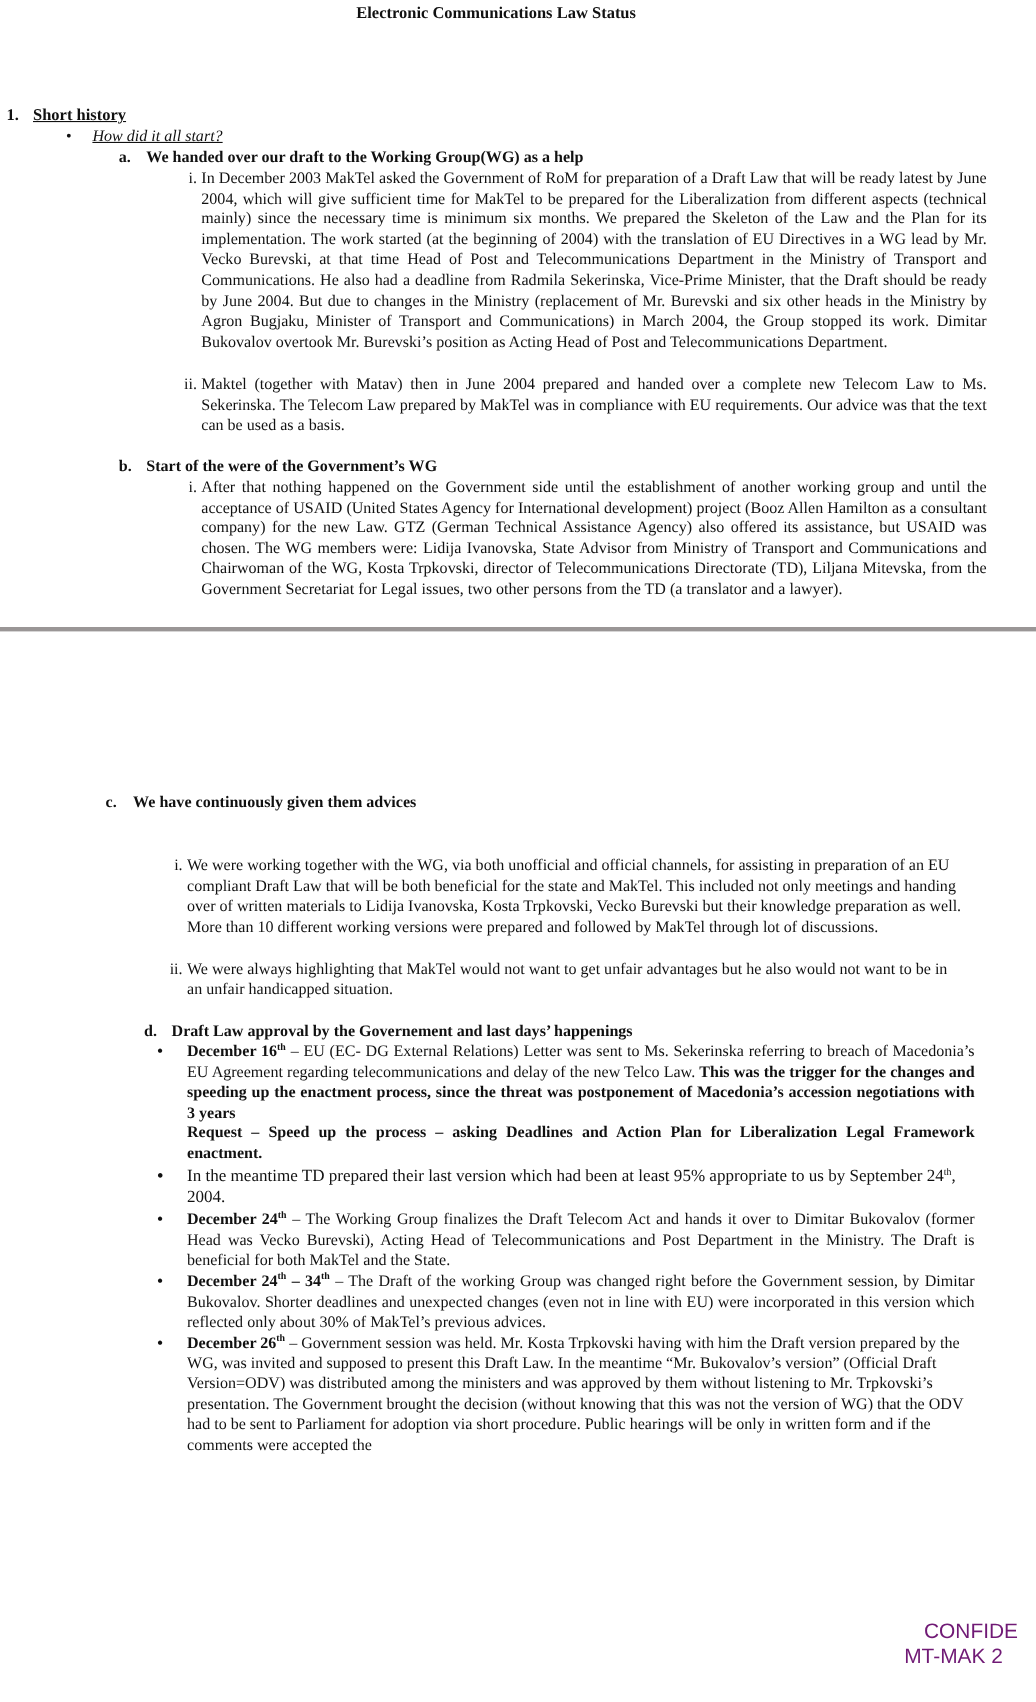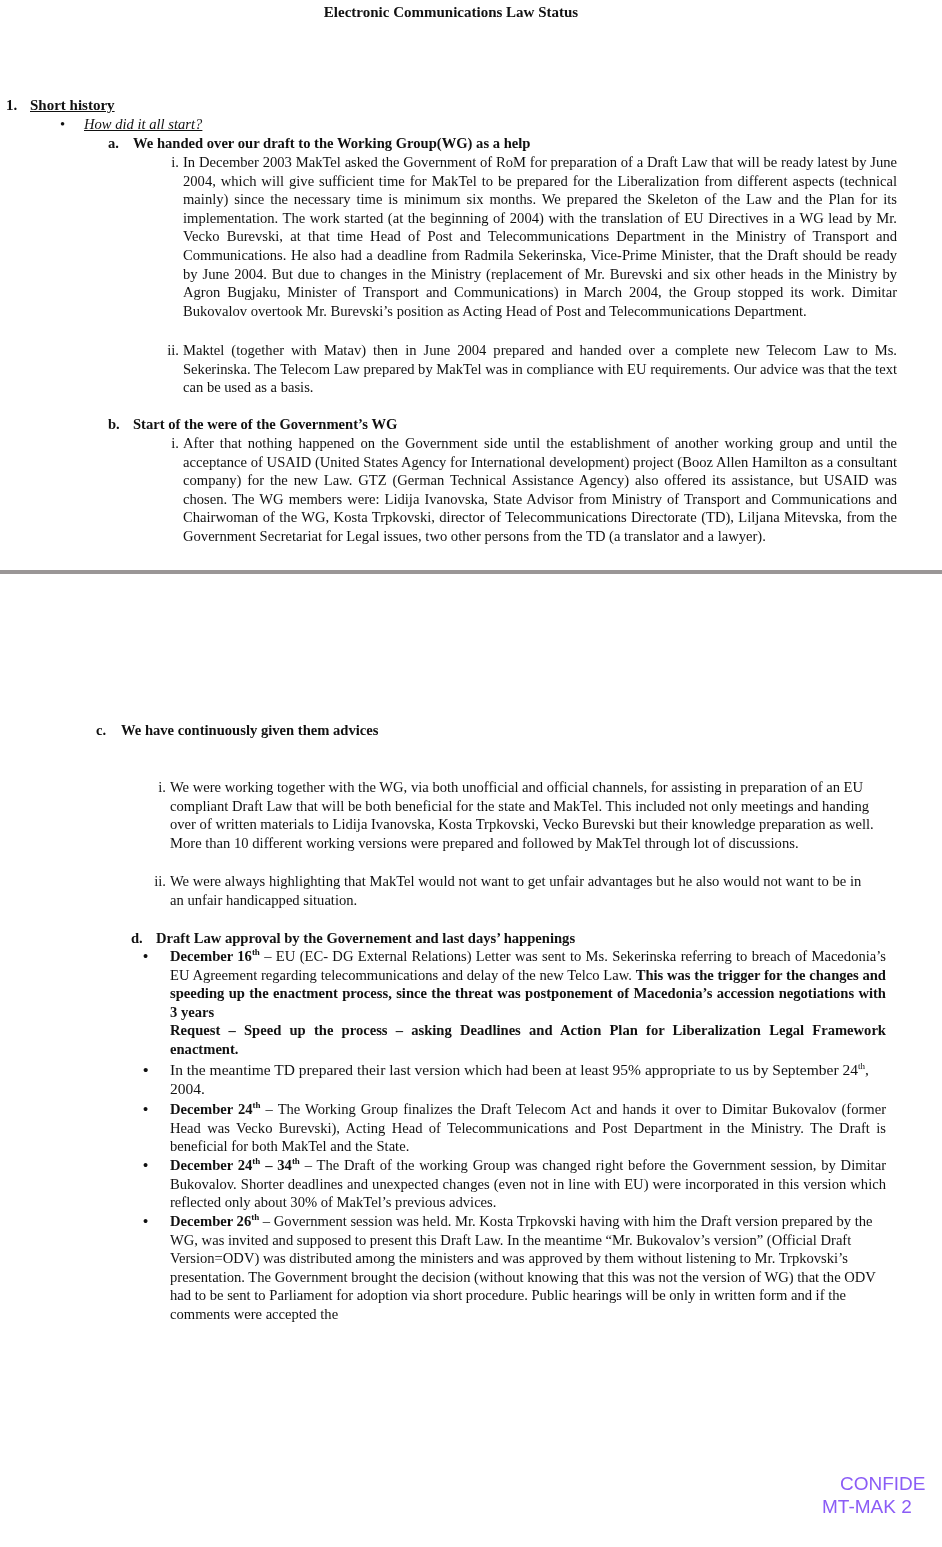--- a/index.html
+++ b/index.html
@@ -28,21 +28,21 @@
   .ragged { text-align: left; }
   .bul-item .marker { left: -27px; text-align: left; font-weight: bold; }
   b { font-weight: bold; text-align: center; }
   sup { font-size: 9px; line-height: 0; vertical-align: super; }
   .u { }
   .separator {
     left: 0; width: 942px; top: 570px; height: 4px; background: #9a9696;
   }
   .conf {
     font-family: "Liberation Sans", "DejaVu Sans", sans-serif;
-    font-size: 19px; line-height: 22px; color: #8b5cf6; white-space: nowrap; text-align: center;
+    font-size: 19px; line-height: 22px; color: #701a75; white-space: nowrap; text-align: center;
   }
 </style>
 </head>
 <body>
 
 <div class="abs title">Electronic Communications Law Status</div>
 
 <div class="abs h1">
   <span class="num">1.</span><span class="lbl">Short history</span>
 </div>

